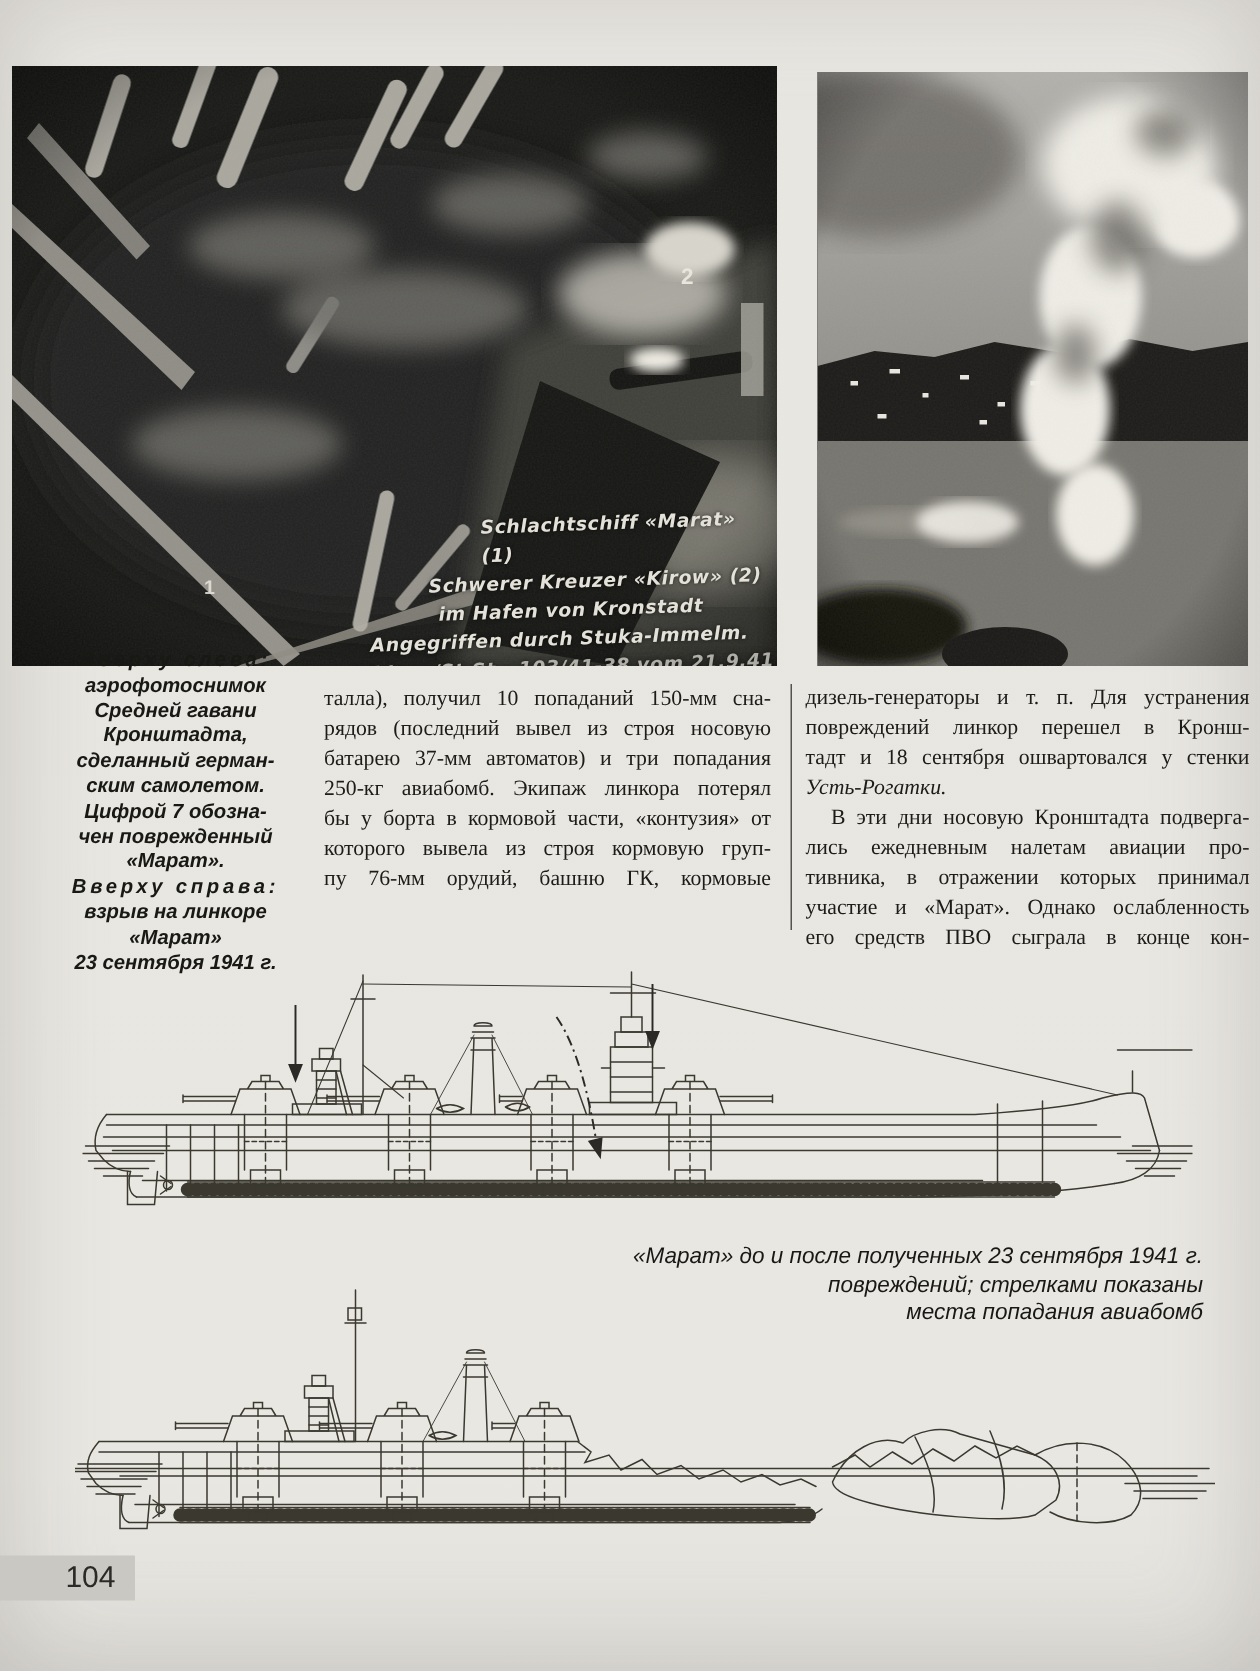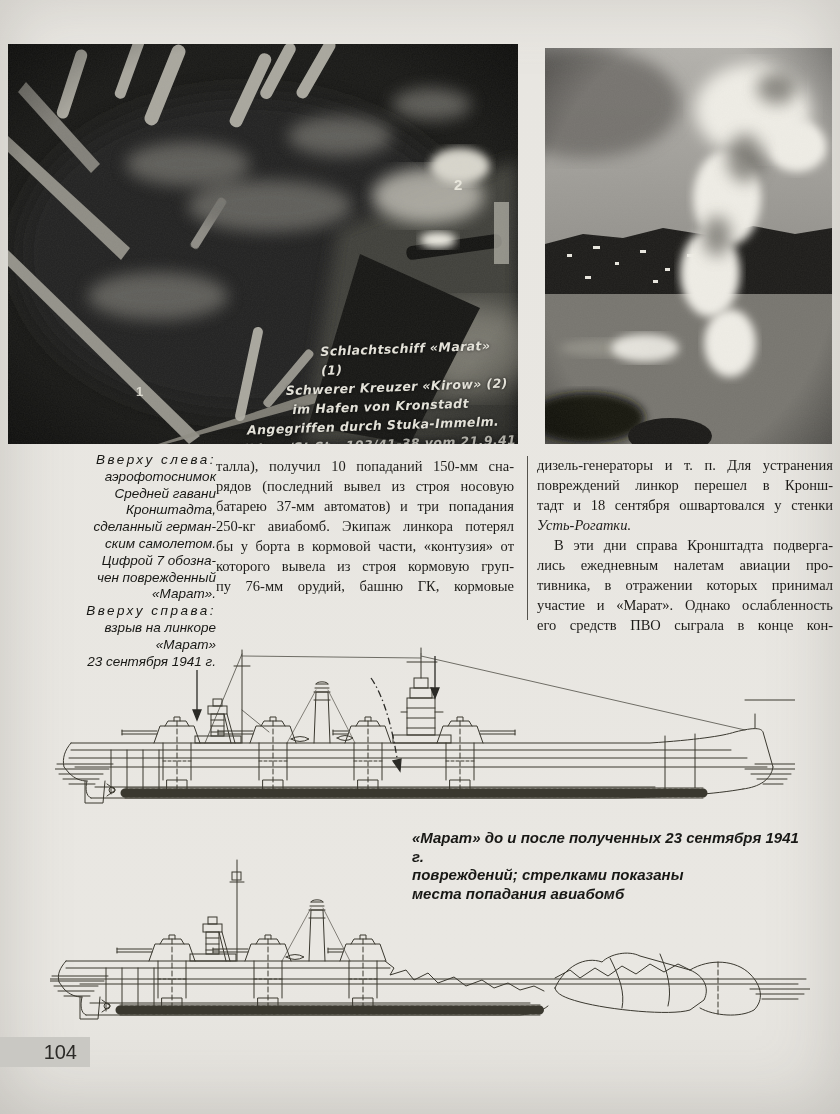--- a/index.html
+++ b/index.html
@@ -16,34 +16,34 @@
   .german{position:absolute;left:224px;top:296px;transform:rotate(-2deg);
     font-family:"DejaVu Sans",sans-serif;font-style:italic;font-weight:bold;
     font-size:12.5px;line-height:19px;color:#e3e1d8;letter-spacing:.4px;
     text-shadow:0 0 3px rgba(0,0,0,.7);}
   .german .g2{margin-left:54px;}
   .german .g1{margin-left:90px;}
   .german .g3{margin-left:60px;}
   .german .g4{margin-left:14px;}
   .german .g5{margin-left:0;opacity:.72;}
   
-  .cap-left{position:absolute;left:18px;top:452px;width:198px;
-    font-family:"Liberation Sans",sans-serif;font-weight:normal;font-style:italic;
-    font-size:13.5px;line-height:16.8px;text-align:right;color:#181815;}
+  .cap-left{position:absolute;left:18px;top:432px;width:198px;
+    font-family:"Liberation Sans",sans-serif;font-weight:bold;font-style:italic;
+    font-size:13.5px;line-height:16.8px;text-align:center;color:#181815;}
   .cap-left .sp{letter-spacing:2.5px;}
   
   .bodycol{position:absolute;width:298px;font-size:14.5px;line-height:20px;color:#1d1c19;}
   .bl{text-align:justify;text-align-last:justify;}
   .bl.end{text-align-last:left;font-style:italic;}
   .bl.ind{text-indent:17px;}
   .col-divider{position:absolute;left:527px;top:456px;width:1px;height:164px;background:#55534d;}
   
   .cap-mid{position:absolute;left:412px;top:829px;width:390px;
-    font-family:"Liberation Sans",sans-serif;font-weight:bold;font-style:italic;
-    font-size:15px;line-height:18.5px;color:#181815;}
+    font-family:"Liberation Sans",sans-serif;font-weight:normal;font-style:italic;
+    font-size:15px;line-height:18.5px;text-align:right;color:#181815;}
   
   .drawing{position:absolute;}
   .drawing svg{display:block;}
   
   .pagenum-box{position:absolute;left:0;top:1037px;width:90px;height:30px;
     background:#c9c8c3;display:flex;align-items:center;justify-content:flex-end;
     padding-right:13px;box-sizing:border-box;
     font-family:"Liberation Sans",sans-serif;font-size:20px;color:#2b2a27;}
 </style>
 </head>
@@ -210,21 +210,21 @@
     <div class="bl">пу 76-мм орудий, башню ГК, кормовые</div>
   </div>
 
   <div class="col-divider"></div>
 
   <div class="bodycol" style="left:537px;top:455px;width:296px;">
     <div class="bl">дизель-генераторы и т. п. Для устранения</div>
     <div class="bl">повреждений линкор перешел в Кронш-</div>
     <div class="bl">тадт и 18 сентября ошвартовался у стенки</div>
     <div class="bl end">Усть-Рогатки.</div>
-    <div class="bl ind">В эти дни справа Кронштадта подверга-</div>
+    <div class="bl ind">В эти дни носовую Кронштадта подверга-</div>
     <div class="bl">лись ежедневным налетам авиации про-</div>
     <div class="bl">тивника, в отражении которых принимал</div>
     <div class="bl">участие и «Марат». Однако ослабленность</div>
     <div class="bl">его средств ПВО сыграла в конце кон-</div>
   </div>
 
   <div class="drawing" style="left:55px;top:640px;">
     <svg viewBox="0 0 740 190" width="740" height="190">
       <g stroke="#3a382f" stroke-width="1" fill="none" stroke-linecap="round">
 

